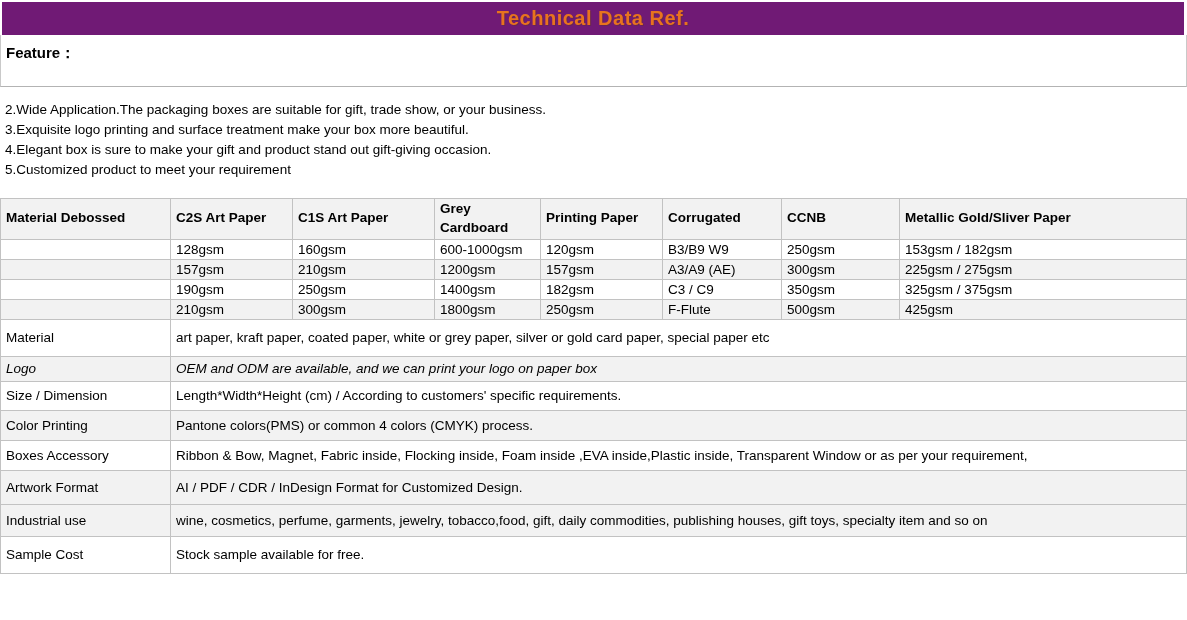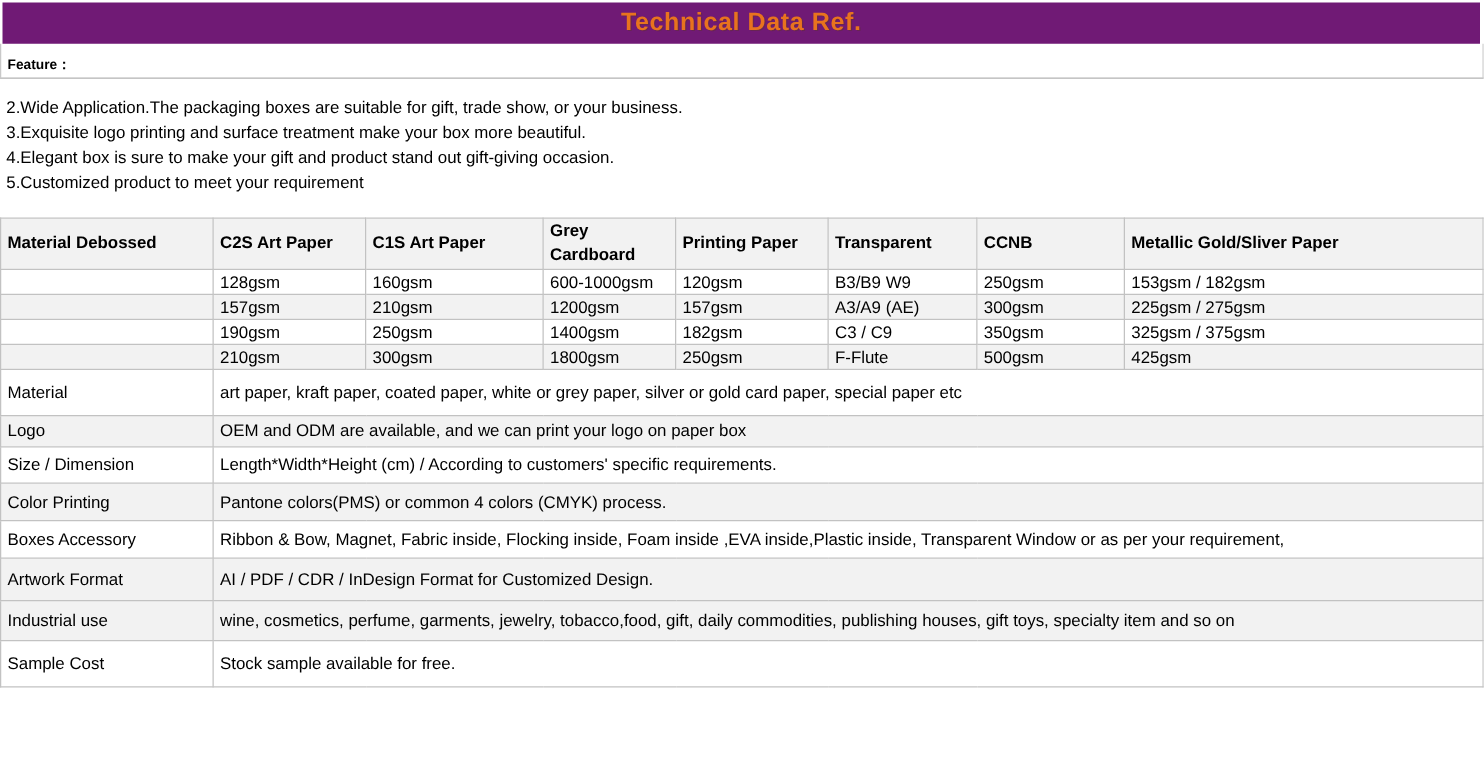--- a/index.html
+++ b/index.html
@@ -32,22 +32,22 @@
     font-size: 20px;
     letter-spacing: 0.5px;
     text-shadow: 1px 1px 0 rgba(90,60,20,0.35);
   }
   
   .feature-heading {
     border-left: 1px solid #c9c9c9;
     border-right: 1px solid #c9c9c9;
     border-bottom: 1px solid #b3b3b3;
     font-weight: bold;
-    font-size: 11px;
-    padding: 9px 0 3px 5px;
+    font-size: 15px;
+    padding: 9px 0 23px 5px;
   }
   .feature-list {
     padding: 13px 4px 0 5px;
   }
   .feature-list p {
     margin: 0;
     font-size: 13.5px;
     line-height: 20px;
     white-space: nowrap;
   }
@@ -66,21 +66,21 @@
     vertical-align: middle;
     overflow: hidden;
     font-weight: normal;
   }
   tr.stripe td, tr.stripe th { background: #f2f2f2; }
   tr.head th { font-weight: bold; line-height: 1.4; }
   td.label { font-weight: bold; }
   .rh40 { height: 40px; }
   .rh20 { height: 20px; }
   .rh37 { height: 37px; }
-  .rh25 { height: 25px; }
+  .rh25 { height: 25px; font-style: italic; }
   .rh29 { height: 29px; }
   .rh30 { height: 30px; }
   .rh34 { height: 34px; }
   .rh58 { height: 58px; }
   .rh32 { height: 32px; }
   td.wrap { line-height: 20px; }
 </style>
 </head>
 <body>
 
@@ -111,21 +111,21 @@
       <col>
     </colgroup>
 
     <tbody>
         <tr class="head stripe rh40">
       <th>Material Debossed</th>
       <th>C2S Art Paper</th>
       <th>C1S Art Paper</th>
       <th>Grey Cardboard</th>
       <th>Printing Paper</th>
-      <th>Transparent</th>
+      <th>Corrugated</th>
       <th>CCNB</th>
       <th>Metallic Gold/Sliver Paper</th>
     </tr>
 
     <tr class="rh20">
       <td></td>
       <td>128gsm</td>
       <td>160gsm</td>
       <td>600-1000gsm</td>
       <td>120gsm</td>

